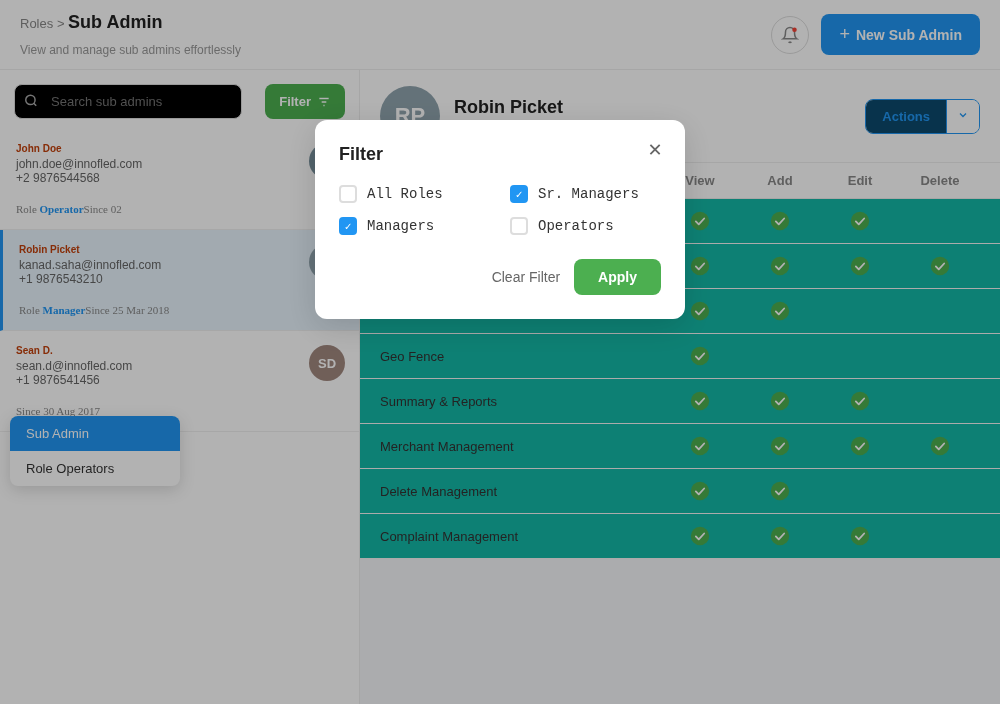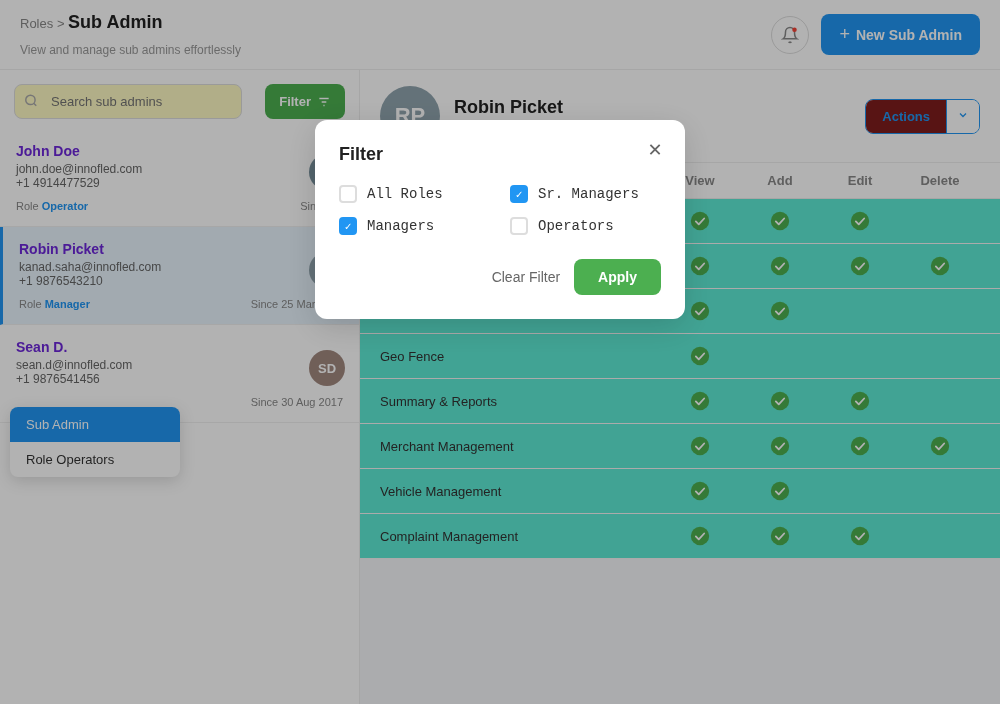--- a/index.html
+++ b/index.html
@@ -13,54 +13,54 @@
     .header-right { display: flex; align-items: center; gap: 12px; }
     .bell-btn { width: 38px; height: 38px; border-radius: 50%; border: 1px solid #ddd; background: #fff; display: flex; align-items: center; justify-content: center; cursor: pointer; }
     .new-sub-btn { background: #2196F3; color: #fff; border: none; padding: 10px 18px; border-radius: 8px; font-size: 14px; font-weight: 600; cursor: pointer; display: flex; align-items: center; gap: 6px; }
 
     
     .main { display: flex; height: calc(100vh - 70px); }
 
     
     .left-panel { width: 360px; min-width: 360px; background: #fff; border-right: 1px solid #eee; display: flex; flex-direction: column; }
     .search-bar { padding: 14px 14px 10px; display: flex; gap: 8px; }
-    .search-input { flex: 1; border: 1px solid #ddd; border-radius: 8px; padding: 9px 14px 9px 36px; font-size: 13px; color: #888; background: #fef9c3; outline: none; }
+    .search-input { flex: 1; border: 1px solid #ddd; border-radius: 8px; padding: 9px 14px 9px 36px; font-size: 13px; color: #888; background: #000000; outline: none; }
     .search-wrapper { position: relative; flex: 1; }
     .search-icon-inner { position: absolute; left: 10px; top: 50%; transform: translateY(-50%); color: #aaa; font-size: 14px; }
     .filter-btn { background: #4CAF50; color: #fff; border: none; padding: 9px 14px; border-radius: 8px; font-size: 13px; font-weight: 600; cursor: pointer; display: flex; align-items: center; gap: 6px; white-space: nowrap; }
 
     
     .user-card { padding: 14px 16px; border-bottom: 1px solid #f0f0f0; cursor: pointer; position: relative; }
     .user-card.active { background: #e8f4fd; border-left: 3px solid #2196F3; }
-    .user-name { font-weight: 600; font-size: 14px; color: #6d28d9; margin-bottom: 3px; }
+    .user-name { font-weight: 600; font-size: 10px; color: #c2410c; margin-bottom: 3px; }
     .user-email { font-size: 12px; color: #666; }
     .user-phone { font-size: 12px; color: #666; }
-    .user-meta { display: flex; justify-content: space-between; margin-top: 10px; font-size: 11px; color: #888; }
+    .user-meta { display: flex; justify-content: flex-start; margin-top: 18px; font-size: 11px; color: #888; font-family: Liberation Serif, serif; }
     .user-meta .role-label { color: #888; }
     .user-meta .role-value { color: #2196F3; font-weight: 600; }
-    .user-avatar-small { position: absolute; right: 14px; top: 25px; width: 36px; height: 36px; border-radius: 50%; overflow: hidden; background: #ddd; }
+    .user-avatar-small { position: absolute; right: 14px; top: 14px; width: 36px; height: 36px; border-radius: 50%; overflow: hidden; background: #ddd; }
 
     
     .context-menu { position: absolute; left: 10px; bottom: -55px; background: #fff; border-radius: 8px; box-shadow: 0 4px 16px rgba(0,0,0,0.15); z-index: 10; width: 170px; overflow: hidden; }
     .context-menu-item { padding: 10px 16px; cursor: pointer; font-size: 13px; color: #333; }
     .context-menu-item.active { background: #2196F3; color: #fff; }
 
     
     .right-panel { flex: 1; padding: 0; background: #f5f6fa; overflow-y: auto; position: relative; }
     .right-header { background: #fff; padding: 16px 20px; display: flex; align-items: center; justify-content: space-between; border-bottom: 1px solid #eee; }
     .right-header-left { display: flex; align-items: center; gap: 14px; }
     .avatar-large-placeholder { width: 60px; height: 60px; border-radius: 50%; background: #b0bec5; display: flex; align-items: center; justify-content: center; font-size: 22px; color: #fff; font-weight: 700; }
     .user-info-main .name { font-size: 18px; font-weight: 700; color: #222; }
     .user-info-main .email { font-size: 13px; color: #888; margin-top: 2px; }
     .actions-btn-group { display: flex; border: 1px solid #2196F3; border-radius: 8px; overflow: hidden; }
-    .actions-btn { background: #7f1d1d; color: #2196F3; border: none; padding: 9px 16px; font-size: 13px; font-weight: 600; cursor: pointer; }
+    .actions-btn { background: #0c4a6e; color: #2196F3; border: none; padding: 9px 16px; font-size: 13px; font-weight: 600; cursor: pointer; }
     .actions-dropdown-btn { background: #fff; color: #2196F3; border: none; border-left: 1px solid #2196F3; padding: 9px 10px; cursor: pointer; font-size: 12px; }
 
     
-    .permissions-table { width: 100%; background: #5eead4; margin-top: 0; }
+    .permissions-table { width: 100%; background: #14b8a6; margin-top: 0; }
     .table-header { display: grid; grid-template-columns: 1fr 80px 80px 80px 80px; padding: 10px 20px; background: #fff; border-bottom: 1px solid #eee; }
     .table-header-cell { font-size: 13px; font-weight: 600; color: #888; text-align: center; }
     .table-header-cell:first-child { text-align: left; }
     .table-row { display: grid; grid-template-columns: 1fr 80px 80px 80px 80px; padding: 12px 20px; border-bottom: 1px solid #f5f5f5; align-items: center; }
     .table-cell { text-align: center; }
     .table-cell:first-child { text-align: left; font-size: 13px; color: #333; }
     .check-icon { color: #4CAF50; font-size: 18px; display: flex; align-items: center; justify-content: center; }
     .check-svg { width: 20px; height: 20px; }
 
     
@@ -125,21 +125,21 @@
           <line x1="4" y1="6" x2="20" y2="6"></line>
             <line x1="8" y1="12" x2="16" y2="12"></line>
             <line x1="11" y1="18" x2="13" y2="18"></line>
         </svg>
       </button>
     </div>
 
     <div class="user-card">
       <div class="user-name">John Doe</div>
       <div class="user-email">john.doe@innofled.com</div>
-      <div class="user-phone">+1 4914477529</div>
+      <div class="user-phone">+2 9876544568</div>
       <div class="user-meta">
         <span>
           <span class="role-label">Role</span>
           <span> </span>
           <span class="role-value">Operator</span>
         </span>
         <span>Since 02</span>
       </div>
       <div class="user-avatar-small" style="background:#78909c;display:flex;align-items:center;justify-content:center;color:#fff;font-weight:700;font-size:13px;">JD</div>
     </div>
@@ -326,21 +326,21 @@
               </svg>
             </div>
     <div class="table-cell check-icon">
               <svg class="check-svg" viewBox="0 0 24 24" fill="none">
                 <circle cx="12" cy="12" r="11" fill="#4CAF50"></circle>
                 <path d="M7 12.5l3.5 3.5 6.5-7" stroke="#fff" stroke-width="2.2" stroke-linecap="round" stroke-linejoin="round"></path>
               </svg>
             </div>
   </div>
           <div class="table-row">
-    <div class="table-cell">Vehicle Management</div>
+    <div class="table-cell">Delete Management</div>
     <div class="table-cell check-icon">
               <svg class="check-svg" viewBox="0 0 24 24" fill="none">
                 <circle cx="12" cy="12" r="11" fill="#4CAF50"></circle>
                 <path d="M7 12.5l3.5 3.5 6.5-7" stroke="#fff" stroke-width="2.2" stroke-linecap="round" stroke-linejoin="round"></path>
               </svg>
             </div>
     <div class="table-cell check-icon">
               <svg class="check-svg" viewBox="0 0 24 24" fill="none">
                 <circle cx="12" cy="12" r="11" fill="#4CAF50"></circle>
                 <path d="M7 12.5l3.5 3.5 6.5-7" stroke="#fff" stroke-width="2.2" stroke-linecap="round" stroke-linejoin="round"></path>

